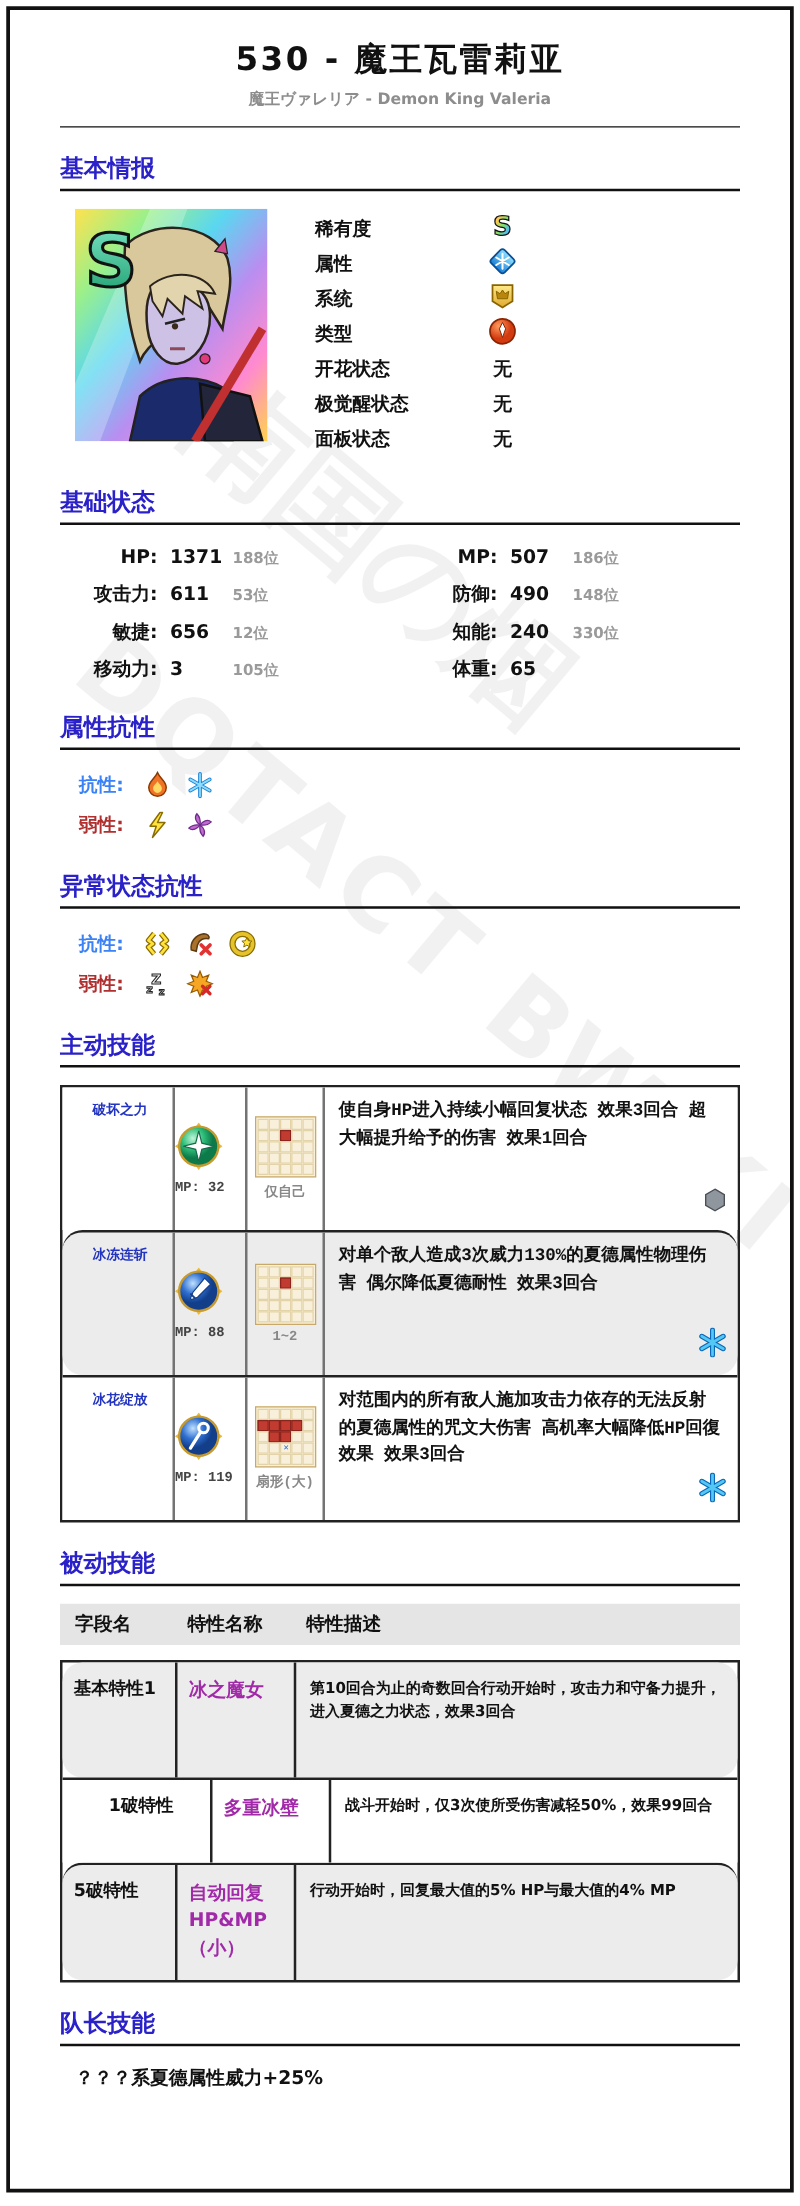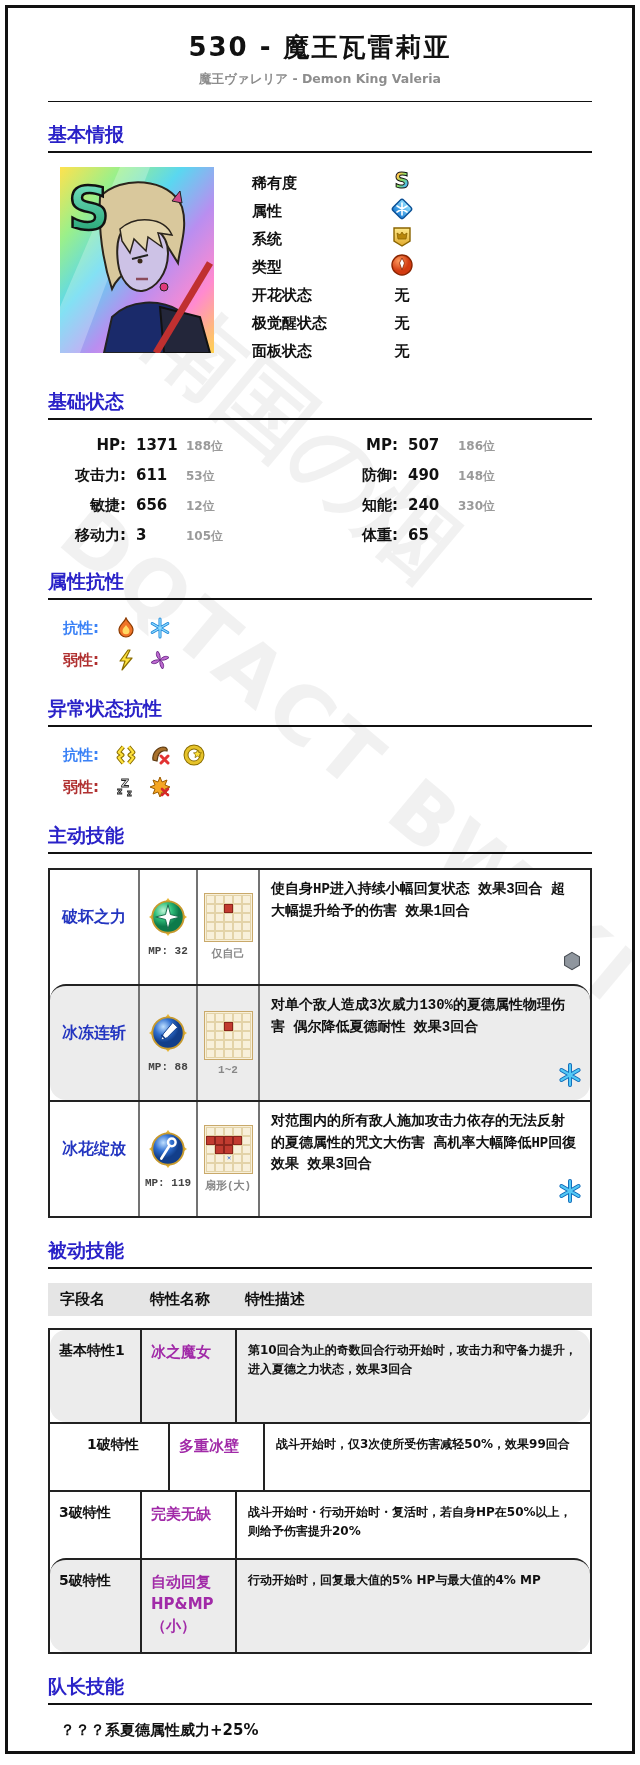--- a/index.html
+++ b/index.html
@@ -40,22 +40,22 @@
   .r-label.weak{color:#b03030;}
   .r-icons{display:flex;gap:12px;align-items:center;}
   .gicon{display:inline-flex;}
   
   .atable{margin:14px 40px 0 40px;border:2px solid #222;}
   .a-row{display:grid;grid-template-columns:88px 58px 62px 1fr;min-height:114px;}
   .a-row + .a-row{border-top:2px solid #222;}
   .a-row > div + div{border-left:2px solid #737373;font-family:Liberation Mono, monospace;}
   .bg-gray{background:#ececec;border-radius:16px;}
   .bg-white{background:#fff;}
-  .a-name{font-size:16px;font-weight:bold;color:#2335c0;padding:10px 4px 0 12px;margin-top:27px;}
-  .a-icon{display:flex;flex-direction:column;align-items:center;justify-content:center;padding:20px 0;}
+  .a-name{font-size:11px;font-weight:bold;color:#2335c0;padding:10px 4px 0 24px;}
+  .a-icon{display:flex;flex-direction:column;align-items:flex-start;justify-content:center;padding:20px 0;}
   .a-mp{font-size:11px;color:#444;margin-top:4px;font-weight:600;}
   .a-range{display:flex;flex-direction:column;align-items:center;justify-content:center;padding:6px 0;}
   .a-rlabel{font-size:11px;color:#888;margin-top:4px;font-weight:600;}
   .a-desc{position:relative;padding:9px 12px 24px 11px;font-size:14px;font-weight:600;line-height:1.55;}
   .attr-ic{position:absolute;right:8px;bottom:5px;}
   
   .rgrid{display:inline-block;background:#f8f0da;border:1px solid #c9a96a;padding:1px;}
   .rgrid-row{display:flex;}
   .rgrid-cell{width:9px;height:9px;box-sizing:border-box;border:1px solid #e3d3a8;background:#f8f0da;position:relative;}
   .rgrid-cell.red{background:#c23b30;border-color:#8a241c;}
@@ -592,25 +592,20 @@
       <div class="p-row p-r1 bg-gray">
         <div class="p-field">基本特性1</div>
         <div class="p-name">冰之魔女</div>
         <div class="p-desc">第10回合为止的奇数回合行动开始时，攻击力和守备力提升，进入夏德之力状态，效果3回合</div>
       </div>
       <div class="p-row p-r2 bg-white">
         <div class="p-field">1破特性</div>
         <div class="p-name">多重冰壁</div>
         <div class="p-desc">战斗开始时，仅3次使所受伤害减轻50%，效果99回合</div>
       </div>
-      <div class="p-row p-r3 bg-white">
-        <div class="p-field">3破特性</div>
-        <div class="p-name">完美无缺</div>
-        <div class="p-desc">战斗开始时・行动开始时・复活时，若自身HP在50%以上，则给予伤害提升20%</div>
-      </div>
       <div class="p-row p-r4 bg-gray">
         <div class="p-field">5破特性</div>
         <div class="p-name">自动回复HP&amp;MP（小）</div>
         <div class="p-desc">行动开始时，回复最大值的5% HP与最大值的4% MP</div>
       </div>
     </div>
 
     <div class="sec">
       <h2>队长技能</h2>
     </div>

